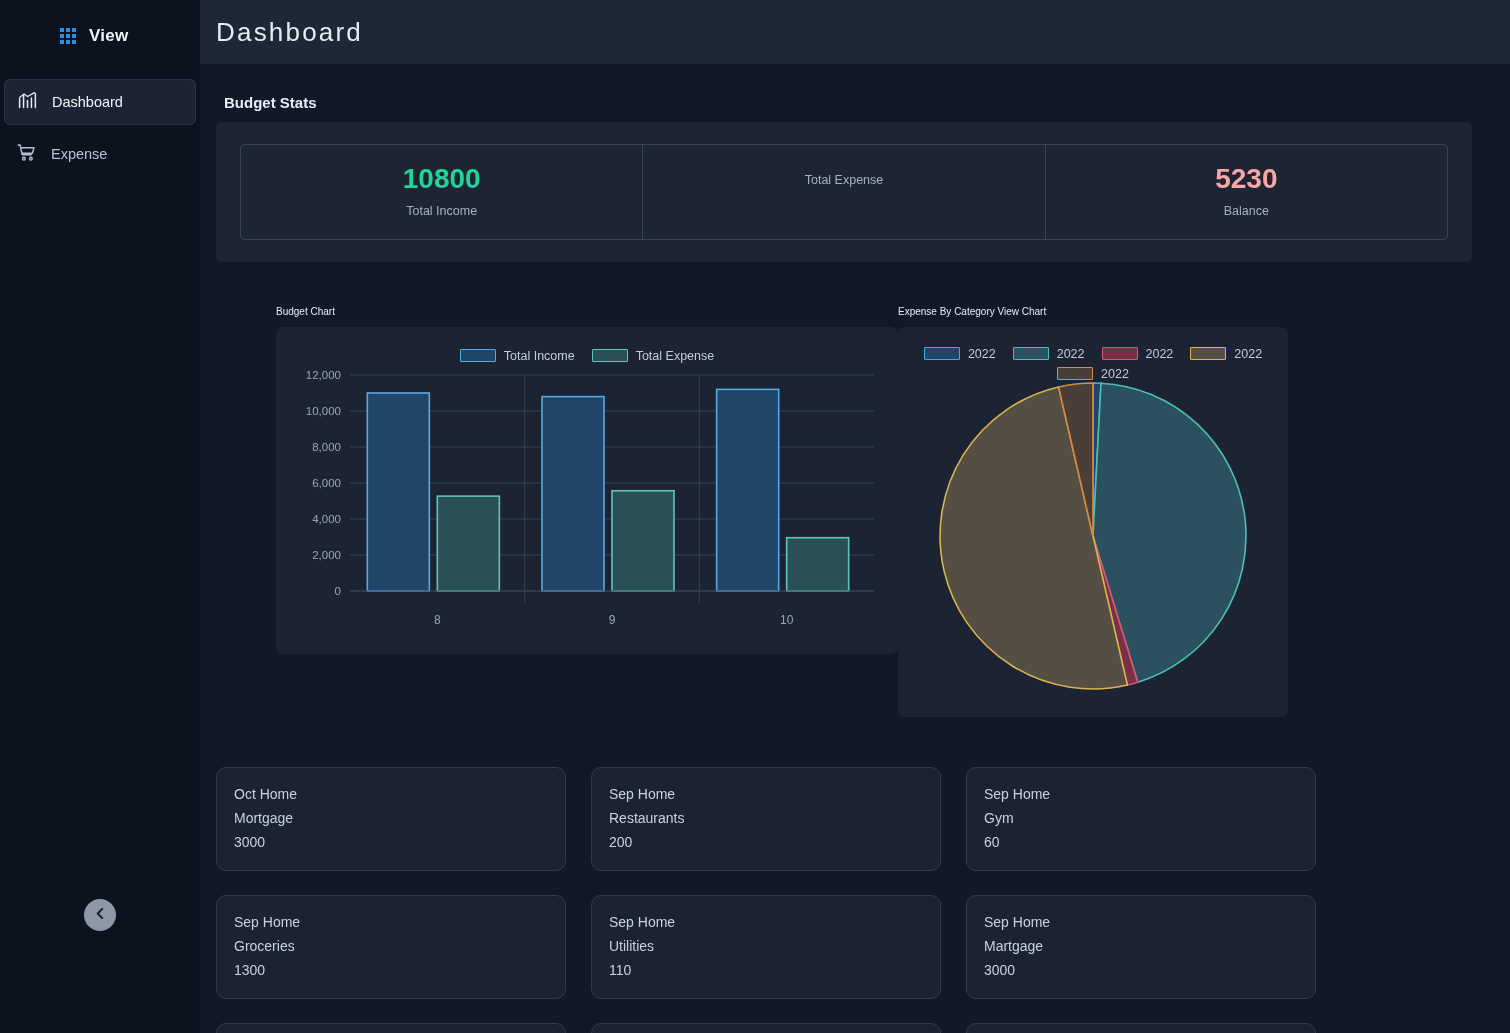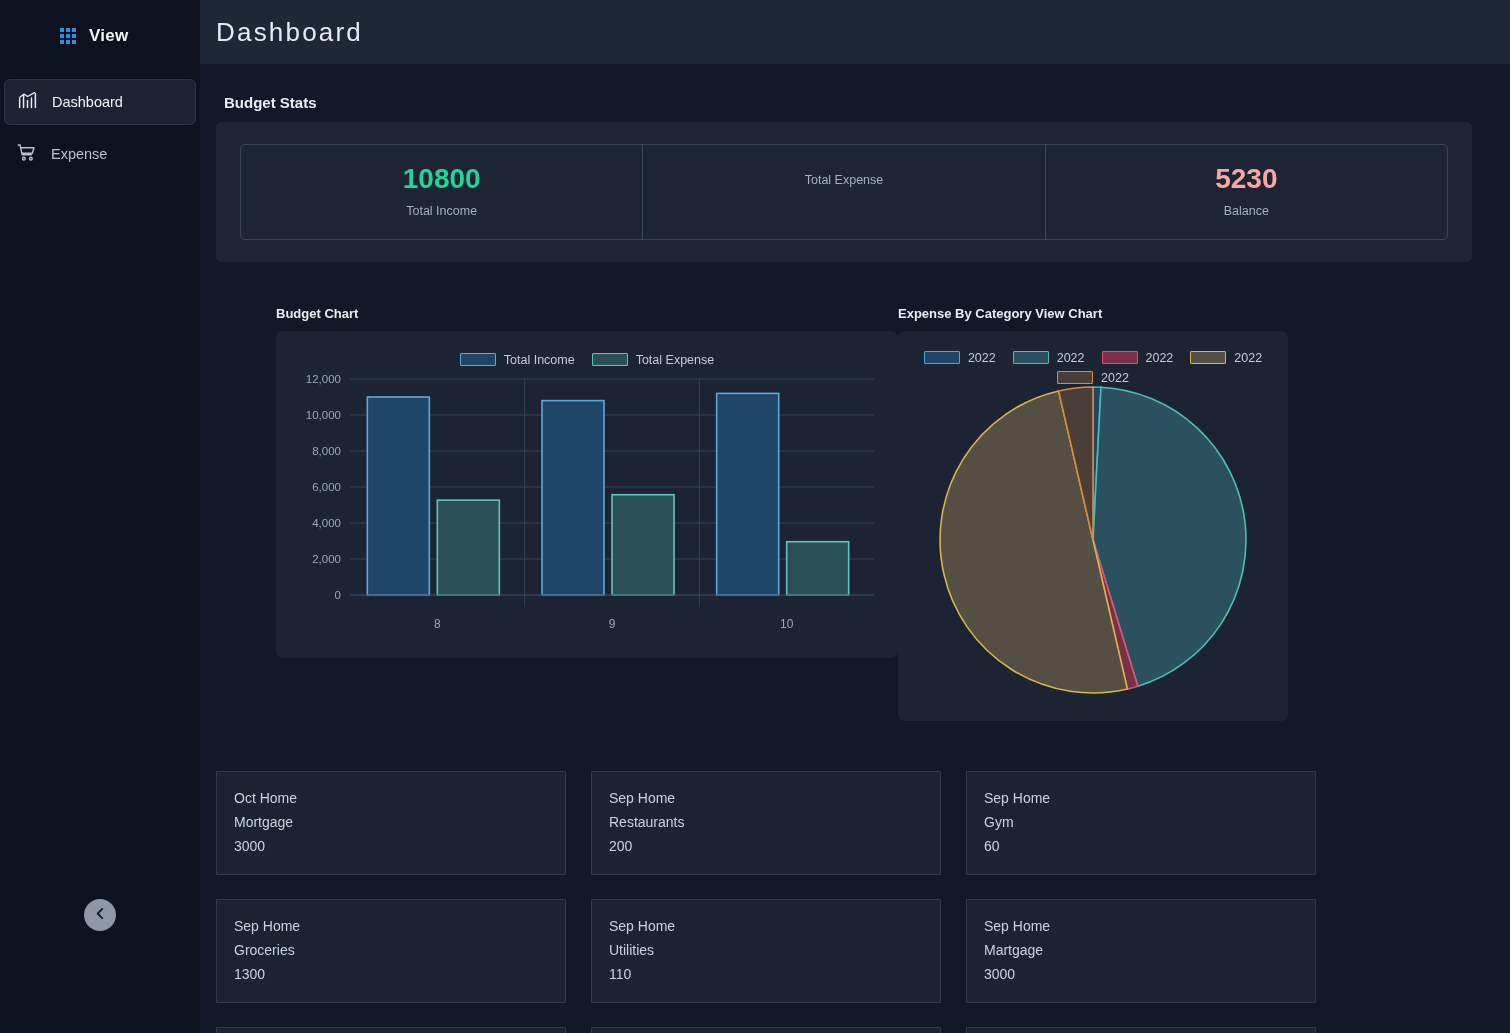--- a/index.html
+++ b/index.html
@@ -125,22 +125,22 @@
     border-right: 1px solid #3a4556;
   }
   .stat-cell:last-child { border-right: none; }
   .stat-value { font-size: 28px; font-weight: bold; line-height: 1.1; }
   .stat-label { font-size: 12.5px; color: #a5b0c0; margin-top: 9px; }
 
   
   .charts-row { display: flex; margin-top: 44px; }
   .chart-block { }
   .chart-title {
-    font-size: 13px;
-    font-weight: bold;
+    font-size: 10px;
+    font-weight: normal;
     color: #e8edf4;
     margin-bottom: 10px;
   }
   .chart-card {
     background: #1c2433;
     border-radius: 7px;
   }
   #budget-chart-card { width: 622px; height: 327px; padding: 14px 12px 10px; }
   #pie-chart-card { width: 390px; height: 390px; padding: 12px; }
 
@@ -160,21 +160,21 @@
   
   .cards-grid {
     display: grid;
     grid-template-columns: repeat(3, 350px);
     gap: 24px 25px;
     margin-top: 50px;
   }
   .txn-card {
     background: #1b2333;
     border: 1px solid #313b4d;
-    border-radius: 1px;
+    border-radius: 10px;
     padding: 18px 17px 20px;
     height: 104px;
     display: flex;
     flex-direction: column;
     justify-content: space-between;
     cursor: pointer;
   }
   .txn-line { font-size: 14px; color: #c9d2de; }
 
   #content-scroll {

